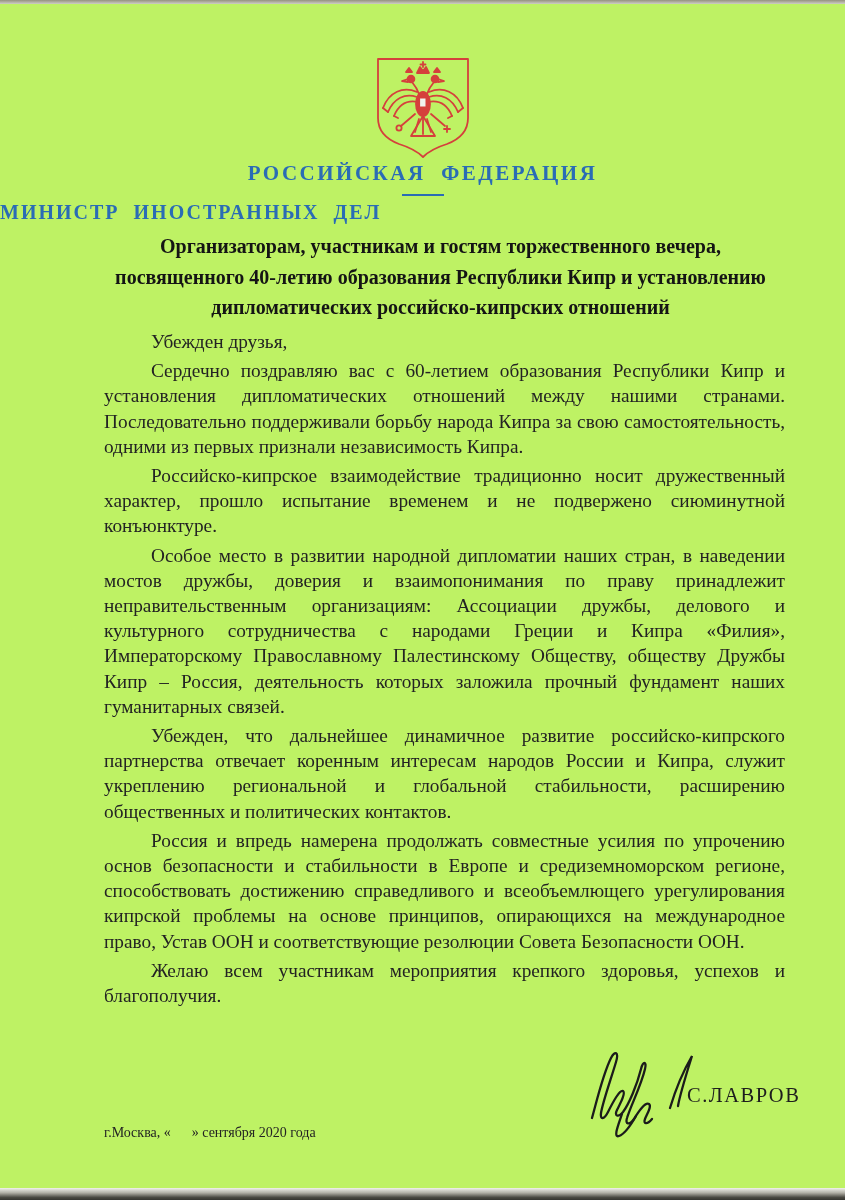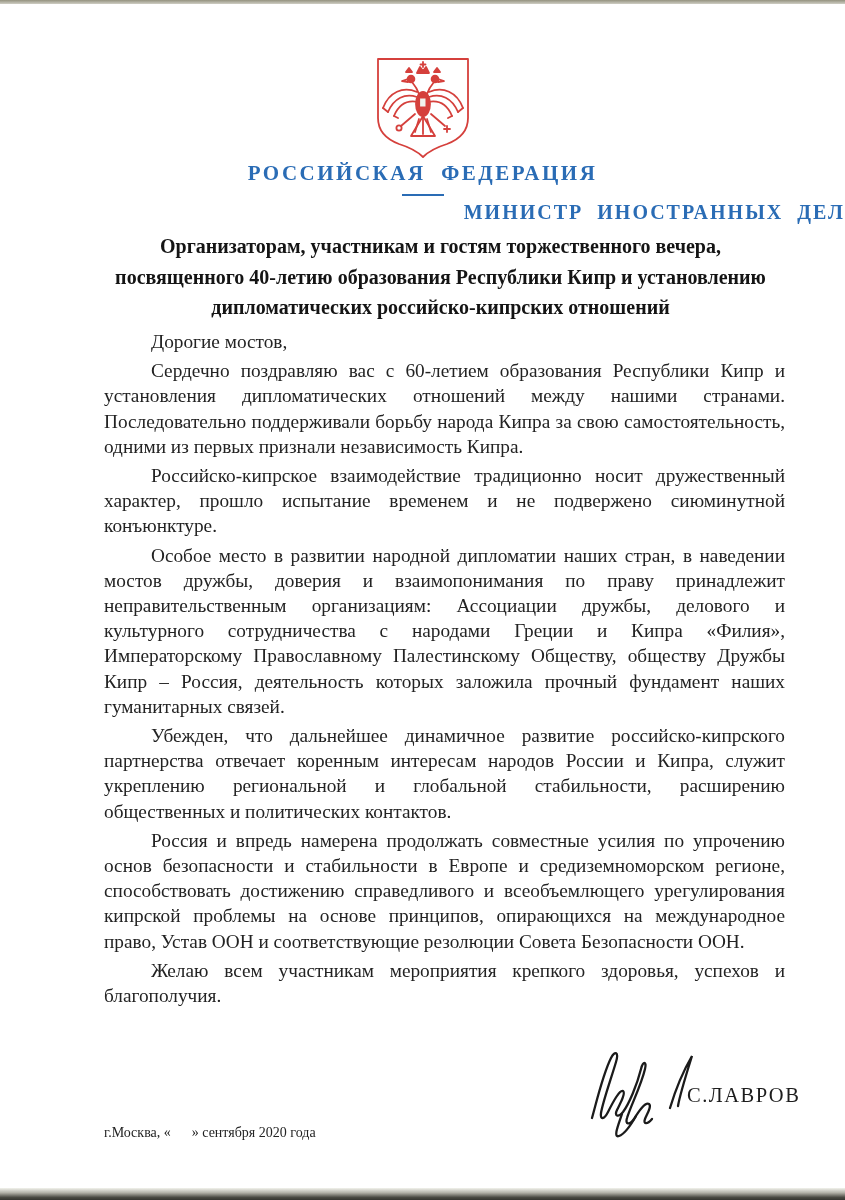--- a/index.html
+++ b/index.html
@@ -1,39 +1,39 @@
 <!DOCTYPE html>
 <html><head>
 <meta charset="utf-8">
 <style>
   html,body{margin:0;padding:0;}
   body{
     width:845px;height:1200px;position:relative;overflow:hidden;
     background:#eef0e9;
     font-family:"Liberation Serif","DejaVu Serif",serif;
   }
-  .page{position:absolute;inset:0;background:#ffffff;}
+  .page{position:absolute;inset:0;background:#bef264;}
   .edge-top{position:absolute;top:0;left:0;right:0;height:4px;
     background:linear-gradient(#94927f,#cfcec4);}
   .edge-bottom{position:absolute;bottom:0;left:0;right:0;height:12px;
     background:linear-gradient(#f1f2ec 0%,#b2b0a6 40%,#4a4942 78%,#35342f 100%);}
 
   .emblem{position:absolute;top:56px;left:50%;transform:translateX(-50%);}
 
   .country{
     position:absolute;top:161px;left:0;width:100%;text-align:center;
     color:#2a6cb5;font-weight:bold;font-size:21px;letter-spacing:2.5px;
     white-space:pre;
   }
   .divider{
     position:absolute;top:194px;left:50%;transform:translateX(-50%);
     width:42px;height:2px;background:#2a6cb5;
   }
   .minister{
-    position:absolute;top:201px;left:0;width:100%;text-align:right;
+    position:absolute;top:201px;left:0;width:100%;text-align:left;
     color:#2a6cb5;font-weight:bold;font-size:20px;letter-spacing:2px;
     white-space:pre;
   }
 
   .addressee{
     position:absolute;top:231px;left:108px;right:72px;
     text-align:center;font-weight:bold;font-size:20px;line-height:30.5px;
     color:#141414;
   }
 
@@ -100,21 +100,21 @@
     </svg>
   </div>
 
   <div class="country">РОССИЙСКАЯ  ФЕДЕРАЦИЯ</div>
   <div class="divider"></div>
   <div class="minister">МИНИСТР  ИНОСТРАННЫХ  ДЕЛ</div>
 
   <div class="addressee">Организаторам, участникам и гостям торжественного вечера, посвященного 40-летию образования Республики Кипр и установлению дипломатических российско-кипрских отношений</div>
 
   <div class="body-text">
-    <p class="salutation">Дорогие мостов,</p>
+    <p class="salutation">Убежден друзья,</p>
     <div id="paragraphs">
         <p>Сердечно поздравляю вас с 60-летием образования Республики Кипр и установления дипломатических отношений между нашими странами. Последовательно поддерживали борьбу народа Кипра за свою самостоятельность, одними из первых признали независимость Кипра.</p>
         <p>Российско-кипрское взаимодействие традиционно носит дружественный характер, прошло испытание временем и не подвержено сиюминутной конъюнктуре.</p>
         <p>Особое место в развитии народной дипломатии наших стран, в наведении мостов дружбы, доверия и взаимопонимания по праву принадлежит неправительственным организациям: Ассоциации дружбы, делового и культурного сотрудничества с народами Греции и Кипра «Филия», Императорскому Православному Палестинскому Обществу, обществу Дружбы Кипр – Россия, деятельность которых заложила прочный фундамент наших гуманитарных связей.</p>
         <p>Убежден, что дальнейшее динамичное развитие российско-кипрского партнерства отвечает коренным интересам народов России и Кипра, служит укреплению региональной и глобальной стабильности, расширению общественных и политических контактов.</p>
         <p>Россия и впредь намерена продолжать совместные усилия по упрочению основ безопасности и стабильности в Европе и средиземноморском регионе, способствовать достижению справедливого и всеобъемлющего урегулирования кипрской проблемы на основе принципов, опирающихся на международное право, Устав ООН и соответствующие резолюции Совета Безопасности ООН.</p>
         <p>Желаю всем участникам мероприятия крепкого здоровья, успехов и благополучия.</p>
       </div>
   </div>
 

